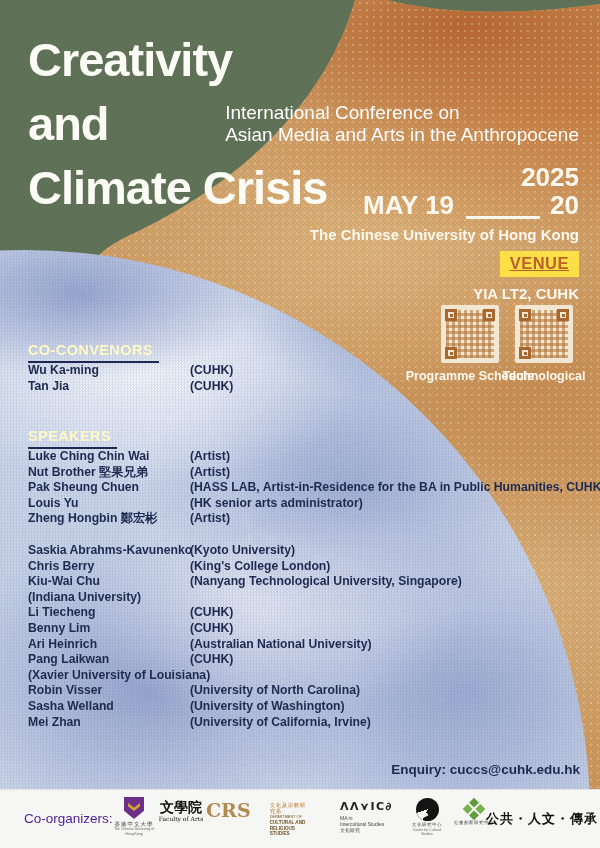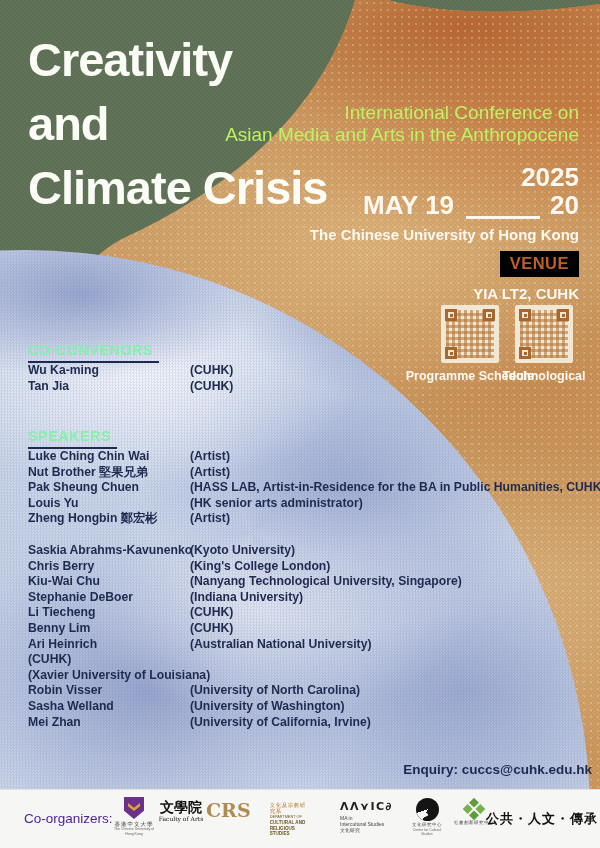--- a/index.html
+++ b/index.html
@@ -42,54 +42,54 @@
       radial-gradient(ellipse 330px 230px at 89% 39%, rgba(112,128,186,0.5), transparent 70%),
       conic-gradient(from 140deg at 70% 25%, rgba(255,255,255,0) 0deg, rgba(255,255,255,0.28) 55deg, rgba(255,255,255,0) 120deg, rgba(235,240,250,0.3) 200deg, rgba(255,255,255,0) 268deg, rgba(255,255,255,0.22) 330deg, rgba(255,255,255,0) 360deg);
   }
   .bg-storm::after{content:"";position:absolute;inset:0;border-radius:50%;
     background-image:repeating-conic-gradient(rgba(85,105,168,0.14) 0% 25%, transparent 0% 50%);
     background-size:3px 3px;}
   
   .content{position:absolute;inset:0;z-index:5;padding-left:19px;}
   .title{position:absolute;left:28px;top:28px;color:#fcfcf6;font-weight:bold;
     font-size:47px;line-height:64px;letter-spacing:-1px;}
-  .subtitle{position:absolute;right:21px;top:102px;text-align:right;color:#bef264;
+  .subtitle{position:absolute;right:21px;top:102px;text-align:left;color:#ffffff;
     font-size:19px;line-height:21.5px;font-weight:500;}
   .dateblock{position:absolute;right:21px;top:163px;color:#fcf8ef;text-align:right;}
   .dateblock .year{font-size:26px;font-weight:bold;line-height:28px;}
   .daterow{display:flex;align-items:flex-end;justify-content:flex-end;font-size:26px;font-weight:bold;line-height:28px;}
   .daterow .dash{width:74px;height:3.5px;background:#fcf8ef;margin:2px 10px 0 12px;}
   .host{font-size:15px;font-weight:bold;margin-top:7px;}
   .venueblock{position:absolute;right:21px;top:251px;text-align:right;}
-  .venue-badge{display:inline-block;background:#000000;color:#bc5f28;font-size:16.5px;
-    font-weight:bold;padding:3px 10px 4px;letter-spacing:0.5px;}
+  .venue-badge{display:inline-block;background:#fde047;color:#bc5f28;font-size:16.5px;
+    font-weight:bold;padding:3px 10px 4px;letter-spacing:0.5px;text-decoration:underline;}
   .venue-loc{color:#fcf8ef;font-size:15px;font-weight:bold;margin-top:8px;}
   
   .qr-row{position:absolute;left:441px;top:305px;display:flex;gap:16px;}
   .qr-col{width:58px;display:flex;flex-direction:column;align-items:center;}
   .qr{position:relative;width:58px;height:58px;background:#f1e7d2;border-radius:2px;}
   .qr::before{content:"";position:absolute;inset:5px;
     background-image:
       repeating-linear-gradient(0deg, rgba(176,114,54,0.55) 0 3px, transparent 3px 6px),
       repeating-linear-gradient(90deg, rgba(176,114,54,0.55) 0 3px, transparent 3px 6px);}
   .qr .f{position:absolute;width:12px;height:12px;border:3px solid #a8672f;background:#f1e7d2;box-sizing:border-box;}
   .qr .f::after{content:"";position:absolute;inset:1.5px;background:#a8672f;}
   .qr .f1{left:4px;top:4px;} .qr .f2{right:4px;top:4px;} .qr .f3{left:4px;bottom:4px;}
   .qr-label{margin-top:6px;color:#fdf8ee;font-size:12.5px;font-weight:bold;white-space:nowrap;text-align:center;}
   
-  .section-heading{display:inline-block;color:#86efac;font-size:14.5px;font-weight:bold;
+  .section-heading{display:inline-block;color:#fef9c3;font-size:14.5px;font-weight:bold;
     letter-spacing:0.4px;border-bottom:2.5px solid #1d2950;padding:0 6px 3px 0;}
   .cc-block{position:absolute;left:28px;top:341px;}
   .sp-block{position:absolute;left:28px;top:427px;}
   .rows{}
   .rows.g2{margin-top:0;}
   .prow{display:grid;grid-template-columns:162px 1fr;color:#1e2a50;
     font-size:12.2px;font-weight:600;line-height:15.6px;white-space:nowrap;}
   .sp-gap{height:16px;}
-  .enquiry{position:absolute;right:8px;top:762px;color:#1d2950;font-size:13.5px;font-weight:bold;}
+  .enquiry{position:absolute;right:20px;top:762px;color:#1d2950;font-size:13.5px;font-weight:bold;}
   
   .footer{position:absolute;left:0;right:0;bottom:0;height:58px;background:#f6f6f4;z-index:6;
     border-top:1px solid rgba(0,0,0,0.08);}
   .co-label{position:absolute;left:24px;top:21px;font-size:13.5px;color:#4c1d95;}
   .logo{position:absolute;display:flex;flex-direction:column;align-items:center;text-align:center;color:#222;}
   .cap-zh{font-size:5.5px;letter-spacing:1px;color:#333;line-height:6px;margin-top:2px;}
   .cap-en{font-size:3.5px;color:#666;line-height:4.5px;}
   .logo-cuhk{left:110px;top:7px;width:48px;}
   .crest{width:20px;height:22px;background:#6d2f87;clip-path:polygon(0 0,100% 0,100% 62%,50% 100%,0 62%);position:relative;}
   .crest::after{content:"";position:absolute;left:4px;top:6px;width:12px;height:8px;
@@ -221,36 +221,36 @@
         </div>
         <div class="prow">
           <span>Chris Berry</span>
           <span>(King's College London)</span>
         </div>
         <div class="prow">
           <span>Kiu-Wai Chu</span>
           <span>(Nanyang Technological University, Singapore)</span>
         </div>
         <div class="prow">
-          <span>Stephanie DeBoer</span>
           <span>(Indiana University)</span>
         </div>
         <div class="prow">
           <span>Li Tiecheng</span>
           <span>(CUHK)</span>
         </div>
         <div class="prow">
           <span>Benny Lim</span>
           <span>(CUHK)</span>
         </div>
         <div class="prow">
           <span>Ari Heinrich</span>
           <span>(Australian National University)</span>
         </div>
         <div class="prow">
+          <span>Pang Laikwan</span>
           <span>(CUHK)</span>
         </div>
         <div class="prow">
           <span>(Xavier University of Louisiana)</span>
         </div>
         <div class="prow">
           <span>Robin Visser</span>
           <span>(University of North Carolina)</span>
         </div>
         <div class="prow">

